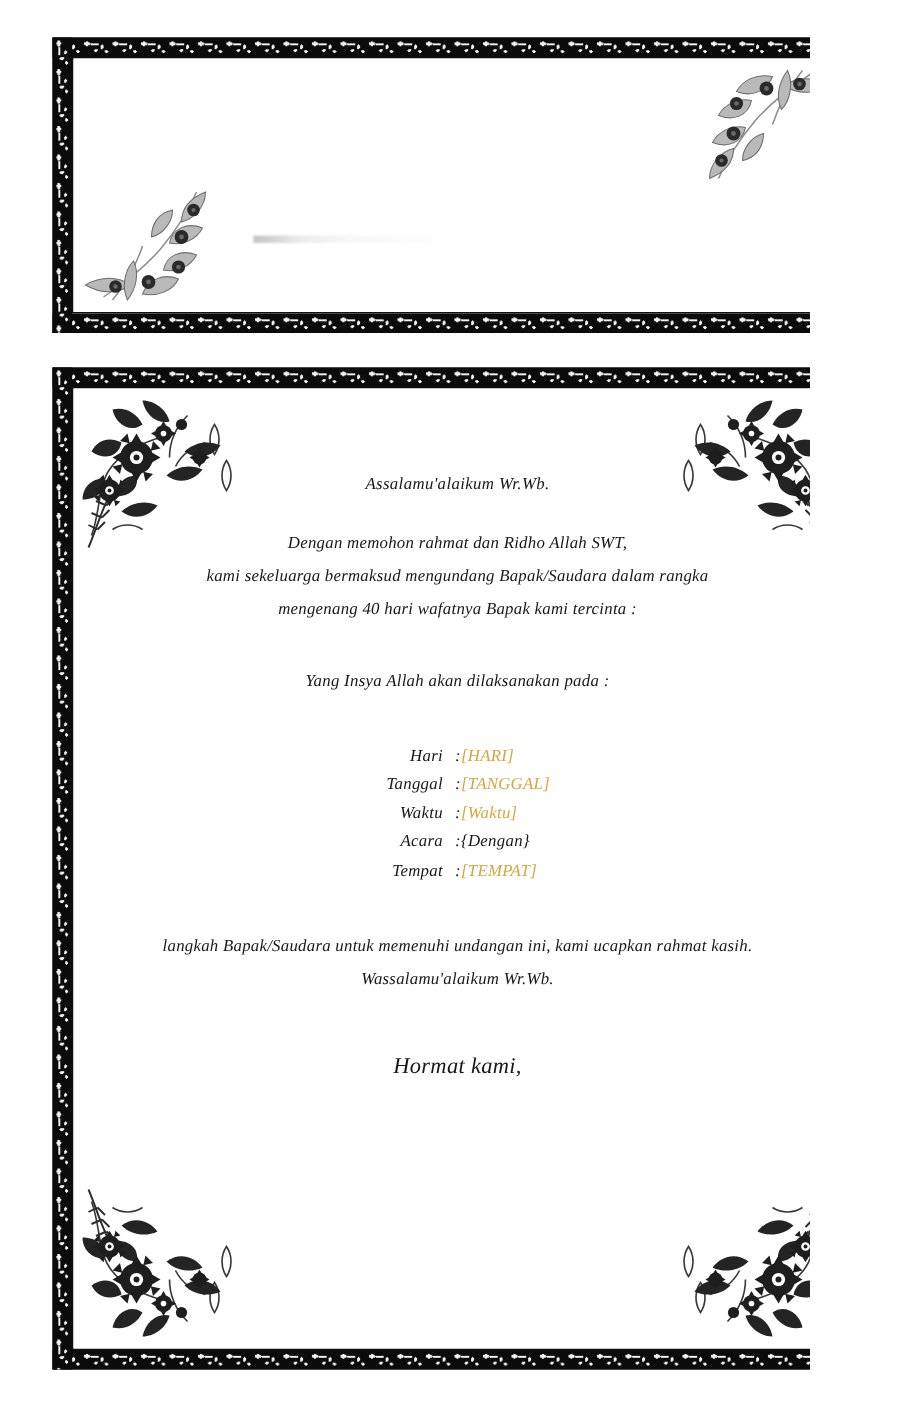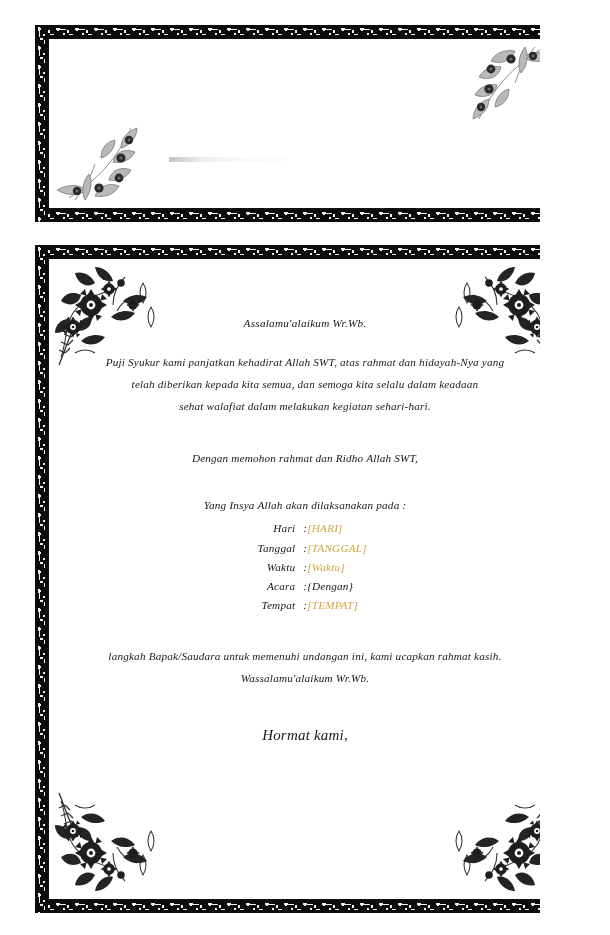--- a/index.html
+++ b/index.html
@@ -132,21 +132,21 @@
     line-height: 1.95;
     letter-spacing: .18px;
     margin-bottom: 20px;
   }
 
   .para-gap { margin-bottom: 30px; }
 
   .lead {
     font-size: 11.2px;
     letter-spacing: .2px;
-    margin-bottom: 8px;
+    margin-bottom: 35px;
   }
 
   
   .details {
     display: inline-block;
     text-align: right;
     margin: 0 0 0 -6px;
   }
   .detail-row {
     display: flex;
@@ -566,28 +566,25 @@
               <circle cx="0" cy="0" r="11" fill="#1e1e1e"></circle>
             </g>
           </g>
         </svg>
       </div>
 
       <div class="content">
 
         <div class="salam">Assalamu'alaikum Wr.Wb.</div>
 
-        <div class="para para-gap">
-          <div>Puji Syukur kami panjatkan kehadirat Allah SWT, atas rahmat dan hidayah-Nya yang</div>
-          <div>telah diberikan kepada kita semua, dan semoga kita selalu dalam keadaan</div>
-          <div>sehat walafiat dalam melakukan kegiatan sehari-hari.</div>
-        </div>
 
         <div class="para para-gap">
           <div>Dengan memohon rahmat dan Ridho Allah SWT,</div>
+          <div>kami sekeluarga bermaksud mengundang Bapak/Saudara dalam rangka</div>
+          <div>mengenang 40 hari wafatnya Bapak kami tercinta :</div>
         </div>
 
         <div class="lead">Yang Insya Allah akan dilaksanakan pada :</div>
 
         <div class="details">
           <div class="detail-row">
             <span class="d-label">Hari</span>
             <span class="d-colon">:</span>
             <span class="d-value">[HARI]</span>
           </div>

